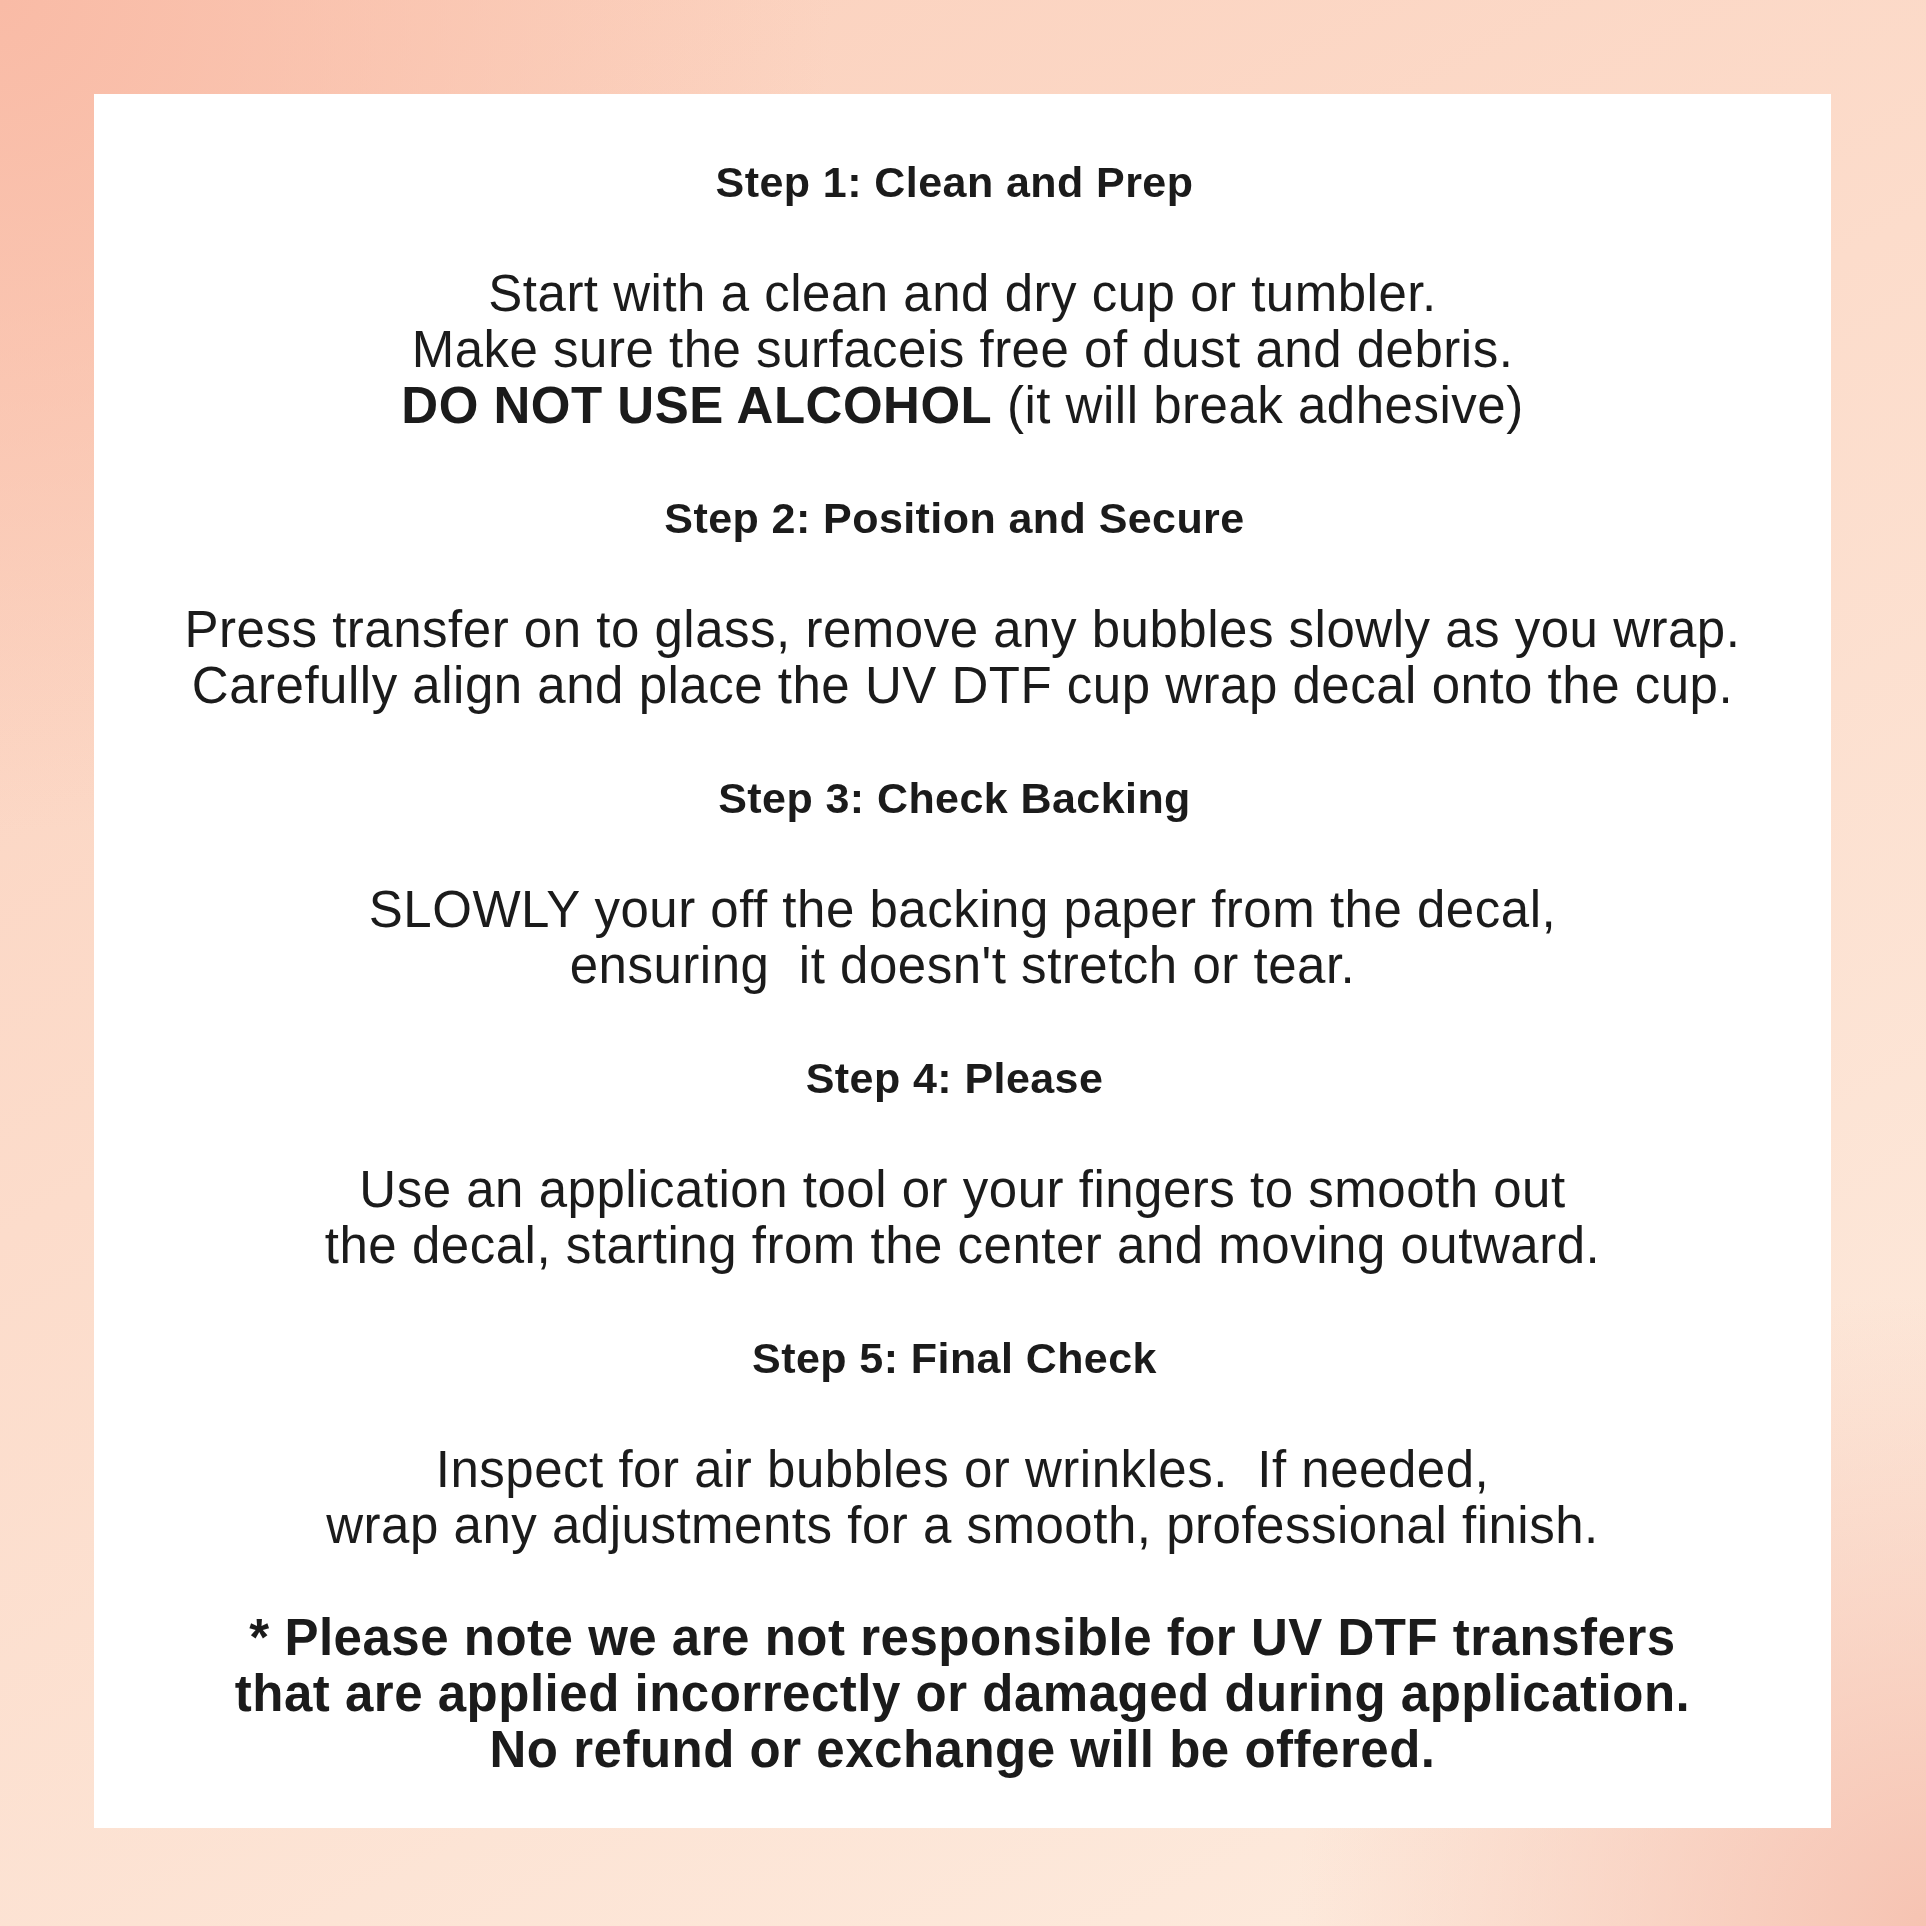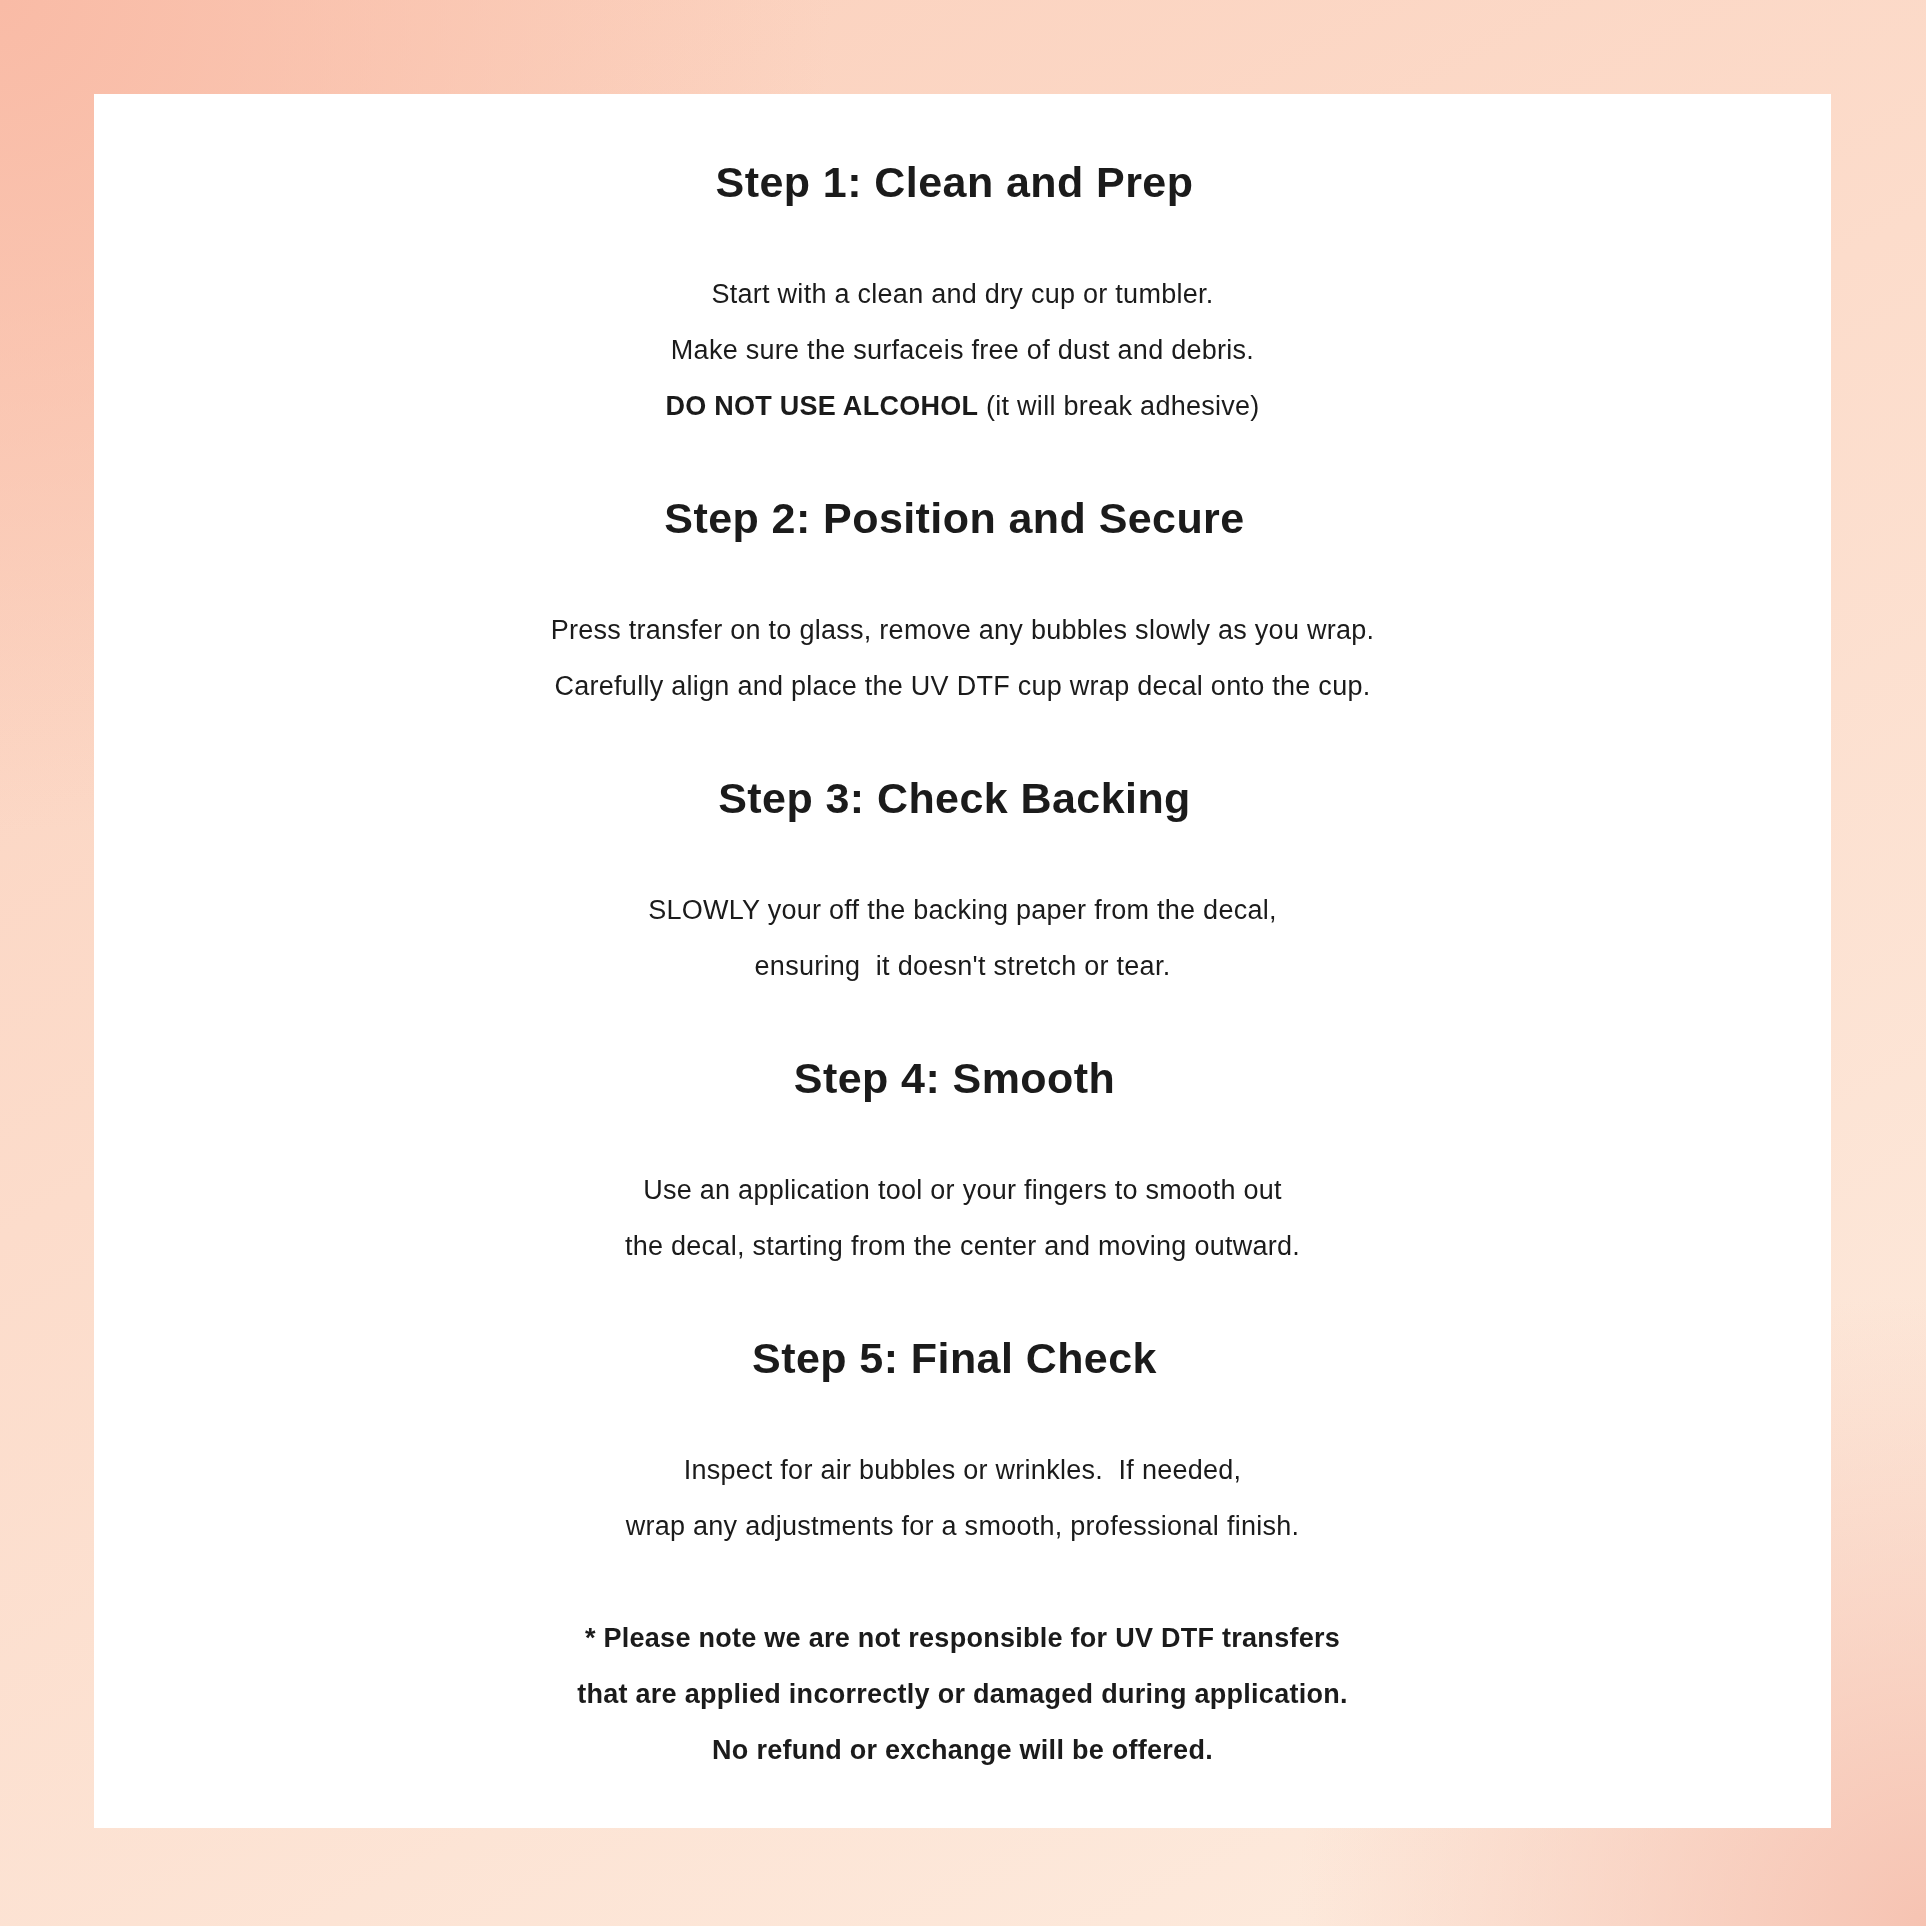--- a/index.html
+++ b/index.html
@@ -40,21 +40,21 @@
     font-size: 43px;
     font-weight: 700;
     line-height: 56px;
     letter-spacing: 0.01em;
     margin: 0 16px 56px 0;
   }
   .body-block {
     margin: 0 0 56px 0;
   }
   .line {
-    font-size: 27px;
+    font-size: 51px;
     font-weight: 400;
     line-height: 56px;
     letter-spacing: 0.01em;
     white-space: pre-wrap;
   }
   .line .seg-bold {
     font-weight: 700;
     margin-top: 16px;
   }
   .disclaimer {
@@ -79,21 +79,21 @@
         <div class="heading">Step 2: Position and Secure</div>
         <div class="body-block">
           <div class="line"><span class="seg">Press transfer on to glass, remove any bubbles slowly as you wrap.</span></div>
           <div class="line"><span class="seg">Carefully align and place the UV DTF cup wrap decal onto the cup.</span></div>
         </div>
         <div class="heading">Step 3: Check Backing</div>
         <div class="body-block">
           <div class="line"><span class="seg">SLOWLY your off the backing paper from the decal,</span></div>
           <div class="line"><span class="seg">ensuring  it doesn't stretch or tear.</span></div>
         </div>
-        <div class="heading">Step 4: Smooth</div>
+        <div class="heading">Step 4: Please</div>
         <div class="body-block">
           <div class="line"><span class="seg">Use an application tool or your fingers to smooth out</span></div>
           <div class="line"><span class="seg">the decal, starting from the center and moving outward.</span></div>
         </div>
         <div class="heading">Step 5: Final Check</div>
         <div class="body-block">
           <div class="line"><span class="seg">Inspect for air bubbles or wrinkles.  If needed,</span></div>
           <div class="line"><span class="seg">wrap any adjustments for a smooth, professional finish.</span></div>
         </div>
         <div class="disclaimer">

